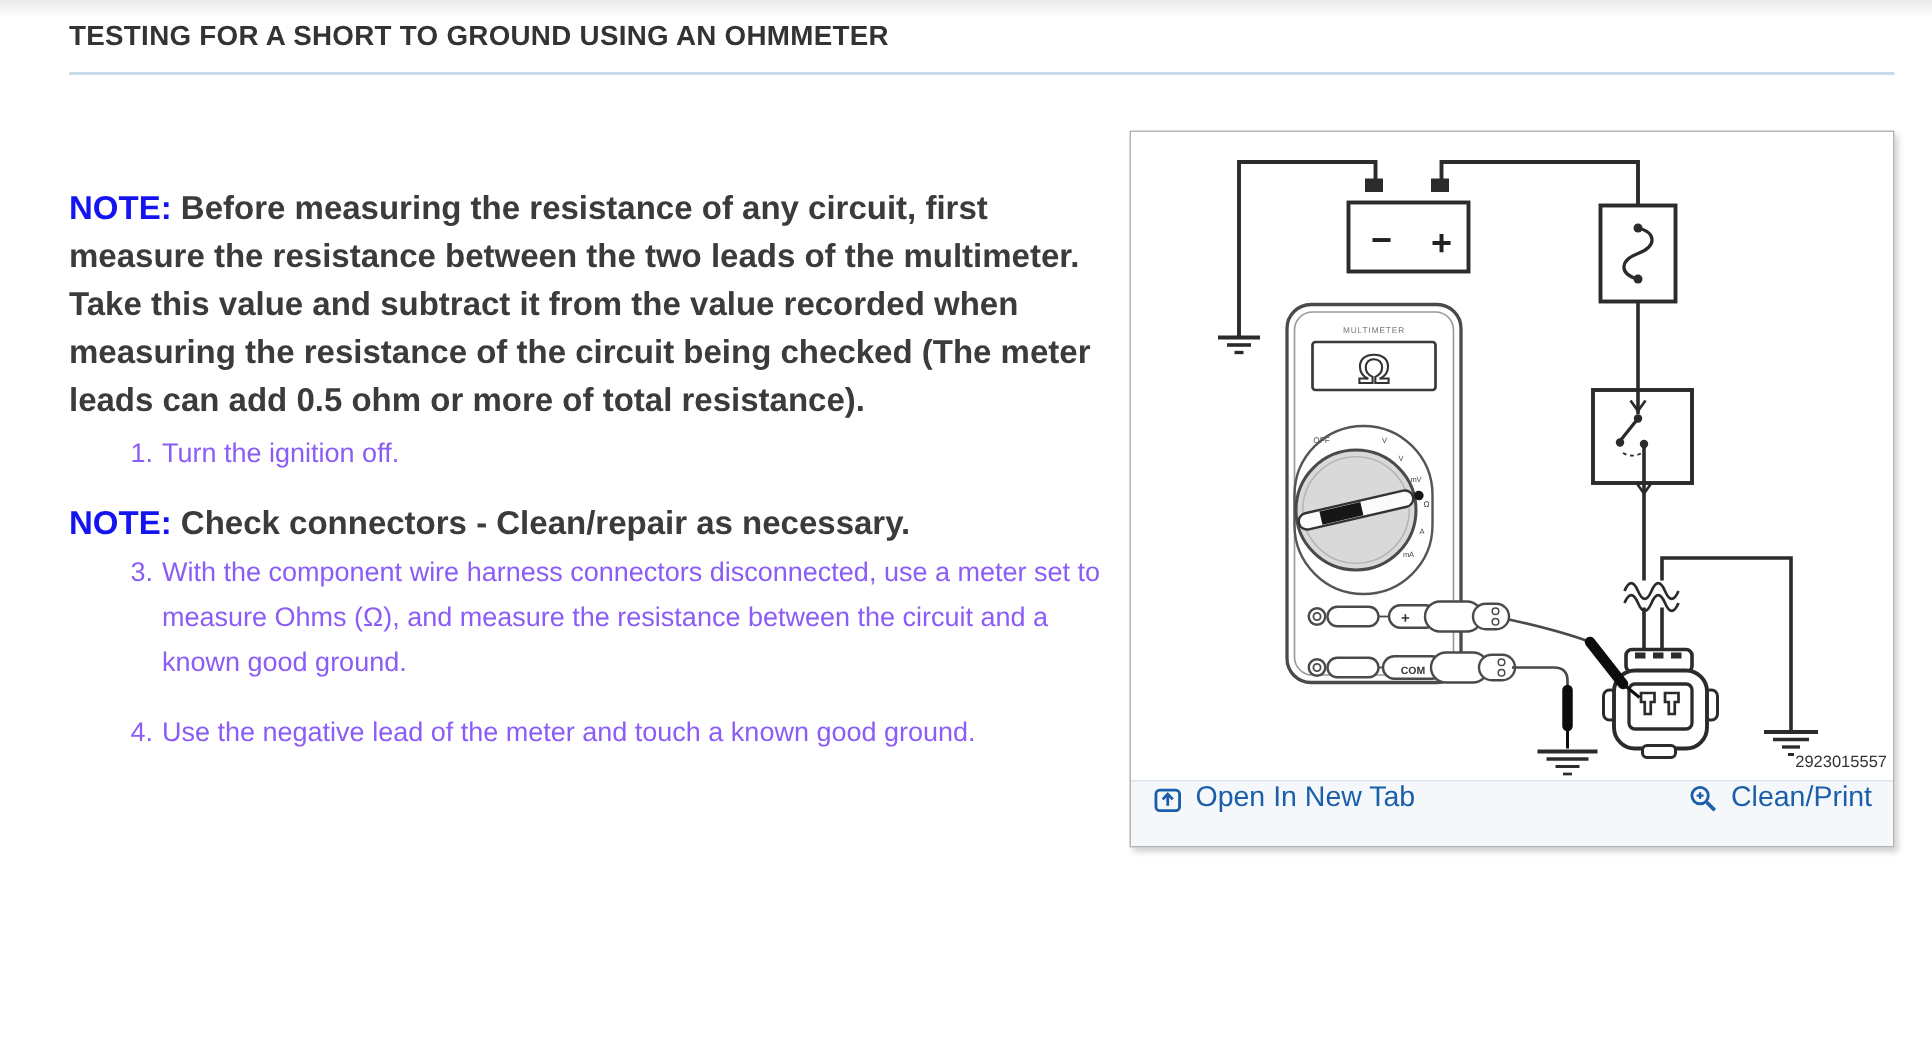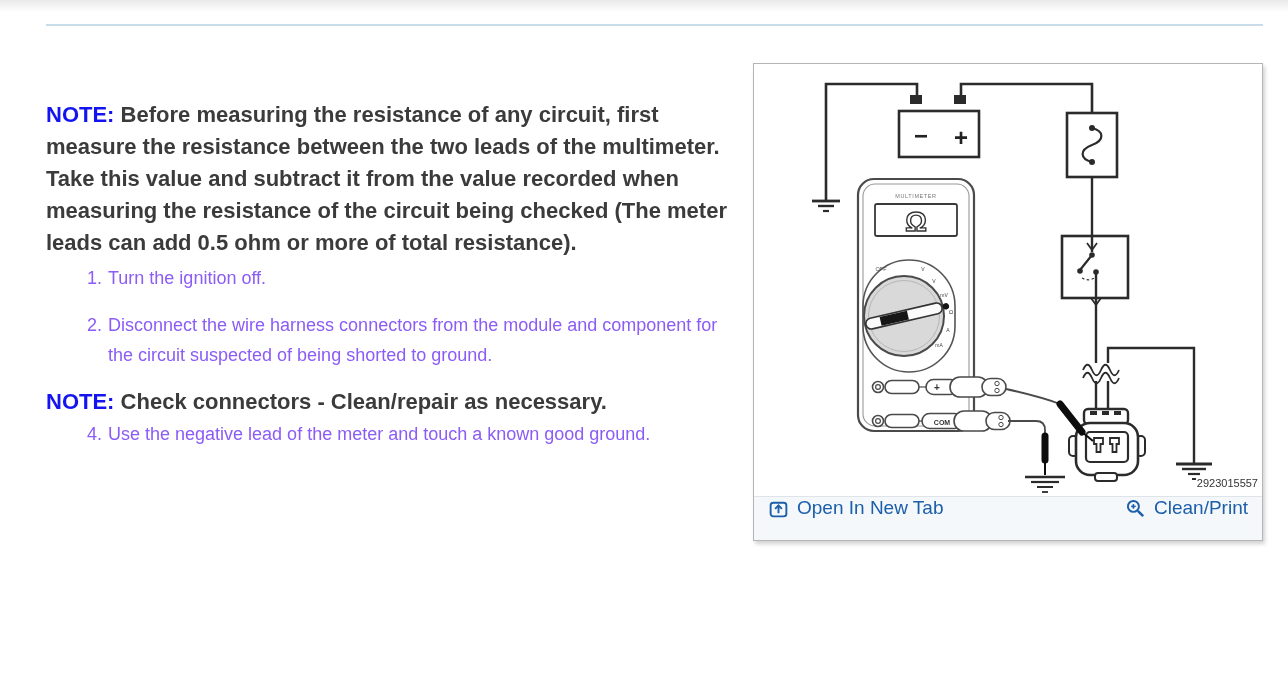--- a/index.html
+++ b/index.html
@@ -56,20 +56,21 @@
     text-indent: 0;
   }
 </style>
 </head>
 <body>
 
 <div class="top-shade"></div>
 
 <div class="page">
 
+  <h1 class="page-title">TESTING FOR A SHORT TO GROUND USING AN OHMMETER</h1>
   <hr class="divider">
 
   <div class="figure-panel">
     <svg class="diagram" width="508" height="432" viewBox="0 0 508 432" xmlns="http://www.w3.org/2000/svg">
 
       <g stroke="#2b2b2b" fill="none">
         <polyline points="163,39 163,20 72,20 72,137" stroke-width="2.6"></polyline>
         <line x1="58" y1="137" x2="86" y2="137" stroke-width="2.8"></line>
         <line x1="64" y1="142" x2="80" y2="142" stroke-width="2.4"></line>
         <line x1="69" y1="147" x2="75" y2="147" stroke-width="2.2"></line>
@@ -208,23 +209,23 @@
         <span>Clean/Print</span>
       </a>
     </div>
   </div>
 
   <p class="note note-1"><span class="note-label">NOTE:</span>
     <span>Before measuring the resistance of any circuit, first measure the resistance between the two leads of the multimeter. Take this value and subtract it from the value recorded when measuring the resistance of the circuit being checked (The meter leads can add 0.5 ohm or more of total resistance).</span></p>
 
   <ol class="steps steps-1">
     <li><span class="step-num">1.</span><span>Turn the ignition off.</span></li>
-    <li><span class="step-num">2.</span><span>Disconnect the wire harness connectors from the module and component for the circuit suspected of being shorted to ground.</span></li>
   </ol>
 
   <p class="note note-2"><span class="note-label">NOTE:</span>
     <span>Check connectors - Clean/repair as necessary.</span></p>
 
   <ol class="steps steps-2">
+    <li><span class="step-num">3.</span><span>With the component wire harness connectors disconnected, use a meter set to measure Ohms (Ω), and measure the resistance between the circuit and a known good ground.</span></li>
     <li><span class="step-num">4.</span><span>Use the negative lead of the meter and touch a known good ground.</span></li>
   </ol>
 
 </div>
 
 </body></html>

